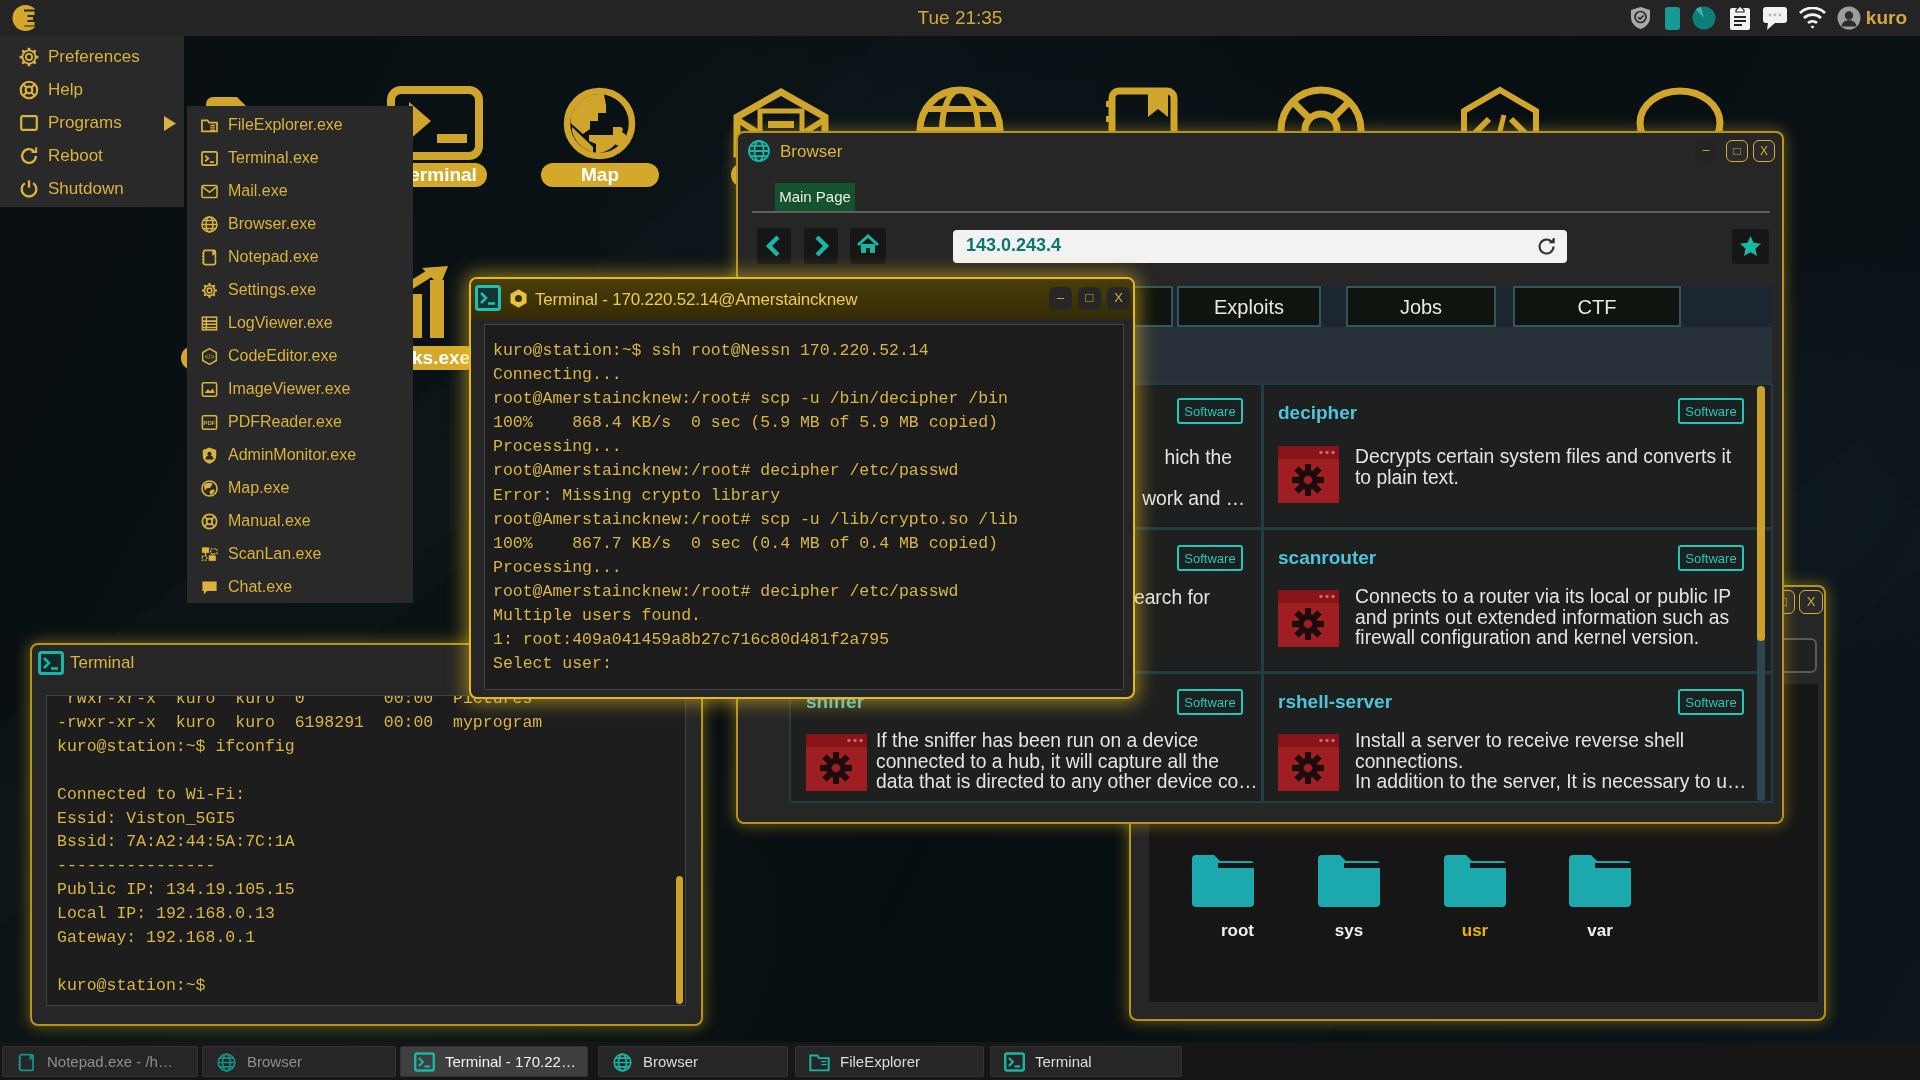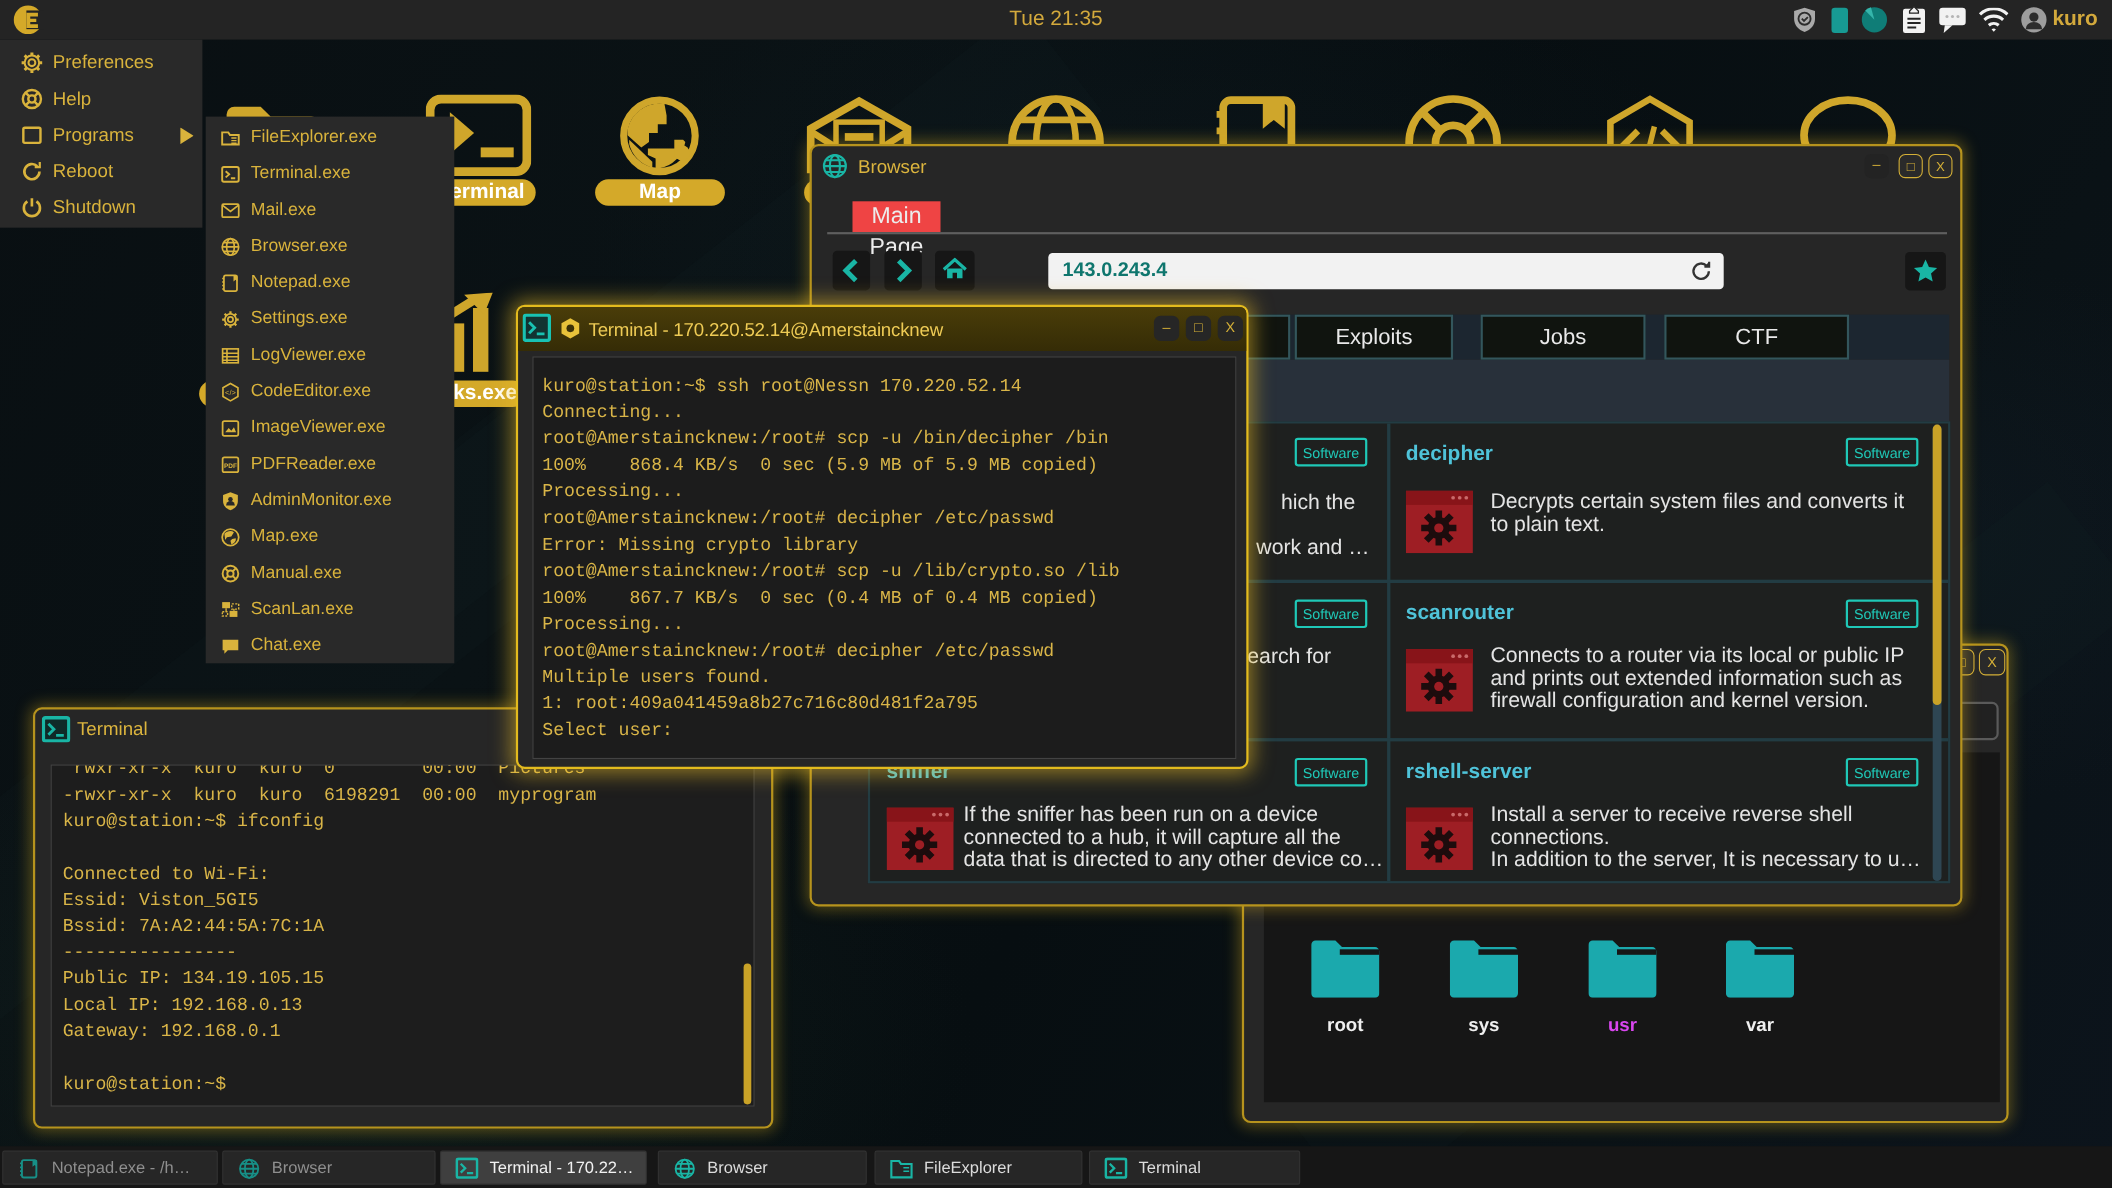--- a/index.html
+++ b/index.html
@@ -145,35 +145,35 @@
 
   <div class="abs" style="left:571px;top:51px;width:115px;height:35px;border:2px solid #5a5a5a;border-radius:6px;background:#212121;"></div>
 
   <div class="abs" style="left:18px;top:97px;width:669px;height:318px;background:#161616;">
 
     <div class="abs" style="left:43px;top:167px;width:62px;">
       <svg width="62" height="56" viewBox="0 0 62 56">
           <path d="M0 8 a4 4 0 0 1 4 -4 h18 l6 6 h30 a4 4 0 0 1 4 4 v38 a4 4 0 0 1 -4 4 h-54 a4 4 0 0 1 -4 -4 Z" fill="#1ba9ad"></path>
           <rect x="26" y="12" width="36" height="5" fill="#161616"></rect>
         </svg>
-      <div style="color:#efefef;font-weight:bold;font-size:17px;text-align:center;margin-top:10px;">root</div>
+      <div style="color:#efefef;font-weight:bold;font-size:17px;text-align:right;margin-top:10px;">root</div>
     </div>
     <div class="abs" style="left:169px;top:167px;width:62px;">
       <svg width="62" height="56" viewBox="0 0 62 56">
           <path d="M0 8 a4 4 0 0 1 4 -4 h18 l6 6 h30 a4 4 0 0 1 4 4 v38 a4 4 0 0 1 -4 4 h-54 a4 4 0 0 1 -4 -4 Z" fill="#1ba9ad"></path>
           <rect x="26" y="12" width="36" height="5" fill="#161616"></rect>
         </svg>
       <div style="color:#efefef;font-weight:bold;font-size:17px;text-align:center;margin-top:10px;">sys</div>
     </div>
     <div class="abs" style="left:295px;top:167px;width:62px;">
       <svg width="62" height="56" viewBox="0 0 62 56">
           <path d="M0 8 a4 4 0 0 1 4 -4 h18 l6 6 h30 a4 4 0 0 1 4 4 v38 a4 4 0 0 1 -4 4 h-54 a4 4 0 0 1 -4 -4 Z" fill="#1ba9ad"></path>
           <rect x="26" y="12" width="36" height="5" fill="#161616"></rect>
         </svg>
-      <div style="color:#d946ef;font-weight:bold;font-size:17px;text-align:center;margin-top:10px;">usr</div>
+      <div style="color:#eab308;font-weight:bold;font-size:17px;text-align:center;margin-top:10px;">usr</div>
     </div>
     <div class="abs" style="left:420px;top:167px;width:62px;">
       <svg width="62" height="56" viewBox="0 0 62 56">
           <path d="M0 8 a4 4 0 0 1 4 -4 h18 l6 6 h30 a4 4 0 0 1 4 4 v38 a4 4 0 0 1 -4 4 h-54 a4 4 0 0 1 -4 -4 Z" fill="#1ba9ad"></path>
           <rect x="26" y="12" width="36" height="5" fill="#161616"></rect>
         </svg>
       <div style="color:#efefef;font-weight:bold;font-size:17px;text-align:center;margin-top:10px;">var</div>
     </div>
   </div>
 </div>
@@ -182,21 +182,21 @@
   <svg class="abs" style="left:9px;top:6px;" width="24" height="24" viewBox="0 0 24 24" fill="none" stroke="#19b5a5" stroke-width="1.9">
     <circle cx="12" cy="12" r="10"></circle>
       <ellipse cx="12" cy="12" rx="4.6" ry="10"></ellipse>
       <path d="M2 12 h20 M3.4 6.7 h17.2 M3.4 17.3 h17.2"></path>
   </svg>
   <div class="ttext abs" style="left:42px;top:9px;">Browser</div>
   <div class="wbtn" style="left:957px;top:7px;width:22px;height:22px;line-height:20px;">–</div>
   <div class="wbtn" style="left:988px;top:7px;width:22px;height:22px;line-height:20px;border:1.5px solid #d4af37;background:#2a2a2a;font-size:12px;">□</div>
   <div class="wbtn" style="left:1015px;top:7px;width:22px;height:22px;line-height:20px;border:1.5px solid #d4af37;background:#2a2a2a;font-size:12px;">X</div>
 
-  <div class="abs" style="left:37px;top:50px;width:80px;height:28px;background:#ef4444;color:#ececec;font-size:21px;text-align:center;line-height:28px;">Main Page</div>
+  <div class="abs" style="left:37px;top:50px;width:80px;height:28px;background:#14532d;color:#ececec;font-size:15px;text-align:center;line-height:28px;">Main Page</div>
   <div class="abs" style="left:14px;top:78px;width:1018px;height:2px;background:#5f5f5f;"></div>
 
   <div class="abs" style="left:19px;top:95px;width:34px;height:36px;background:#161616;border-radius:4px;">
     <svg style="margin:7px 0 0 8px;" width="16" height="22" viewBox="0 0 16 22">
         <path d="M13 2 L4 11 L13 20" fill="none" stroke="#19b5a5" stroke-width="4.5"></path>
       </svg>
   </div>
   <div class="abs" style="left:66px;top:95px;width:34px;height:36px;background:#161616;border-radius:4px;">
     <svg style="margin:7px 0 0 10px;" width="16" height="22" viewBox="0 0 16 22">
         <path d="M3 2 L12 11 L3 20" fill="none" stroke="#19b5a5" stroke-width="4.5"></path>

